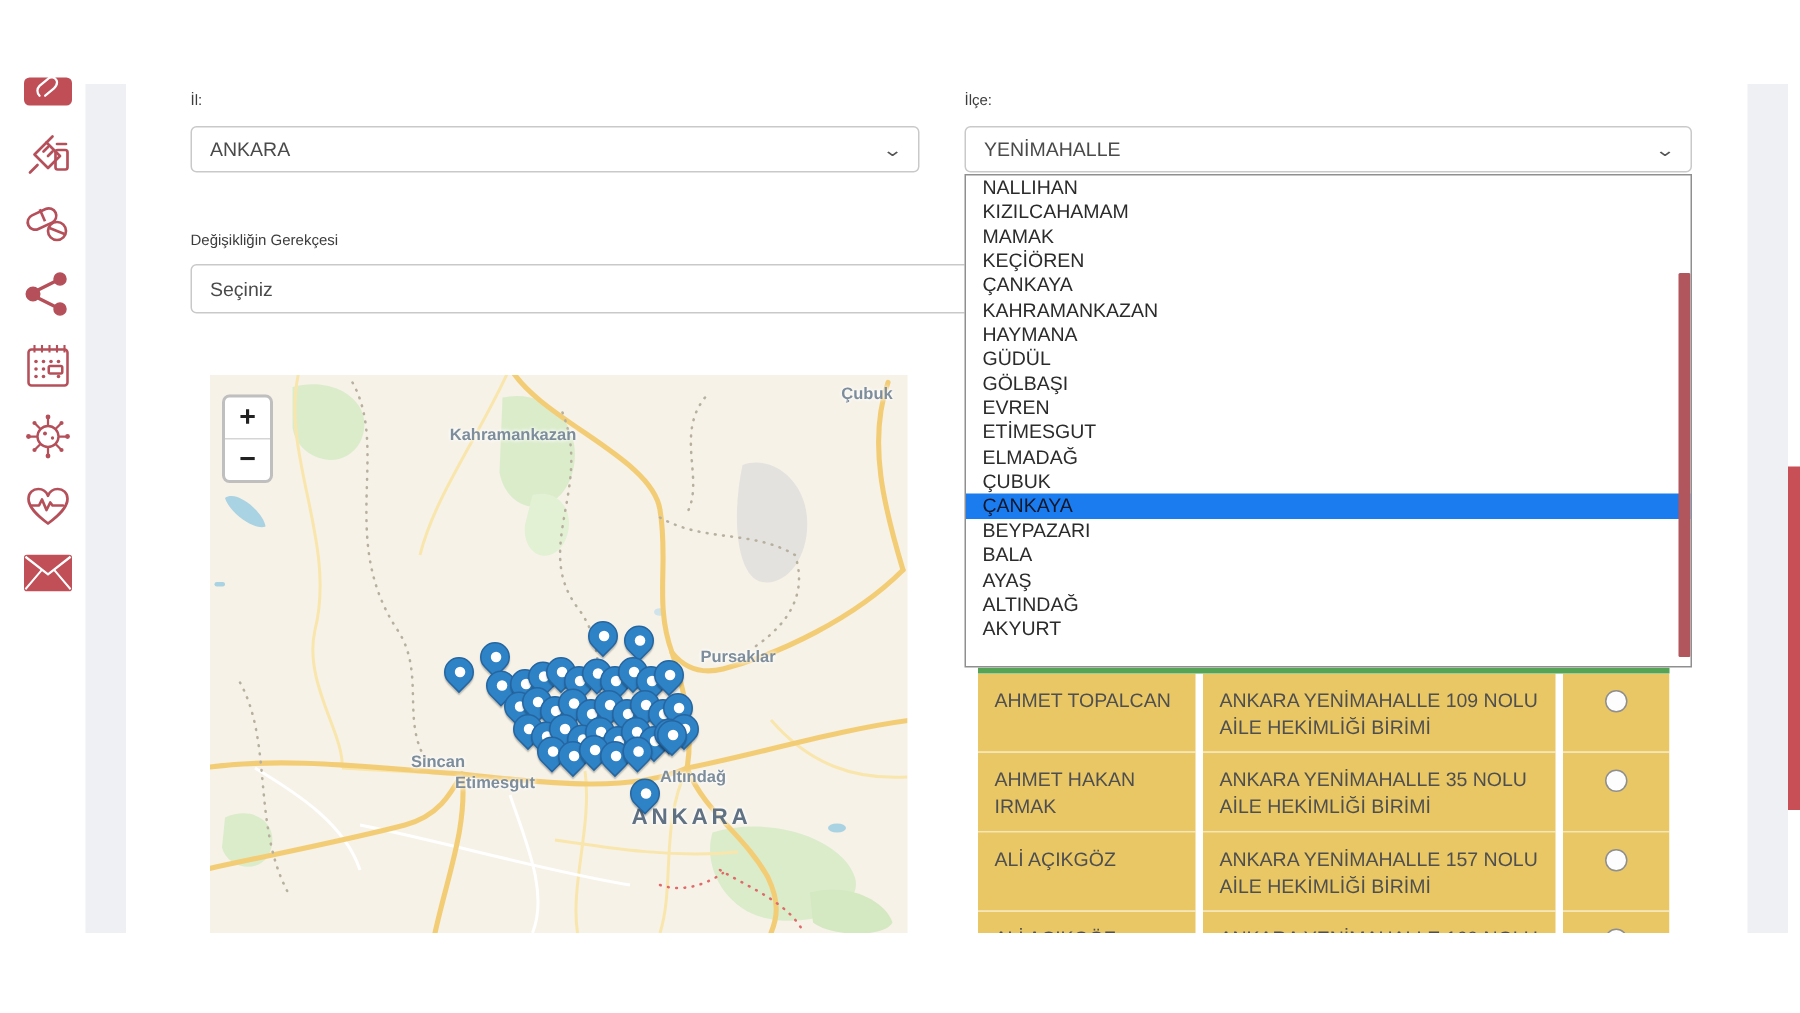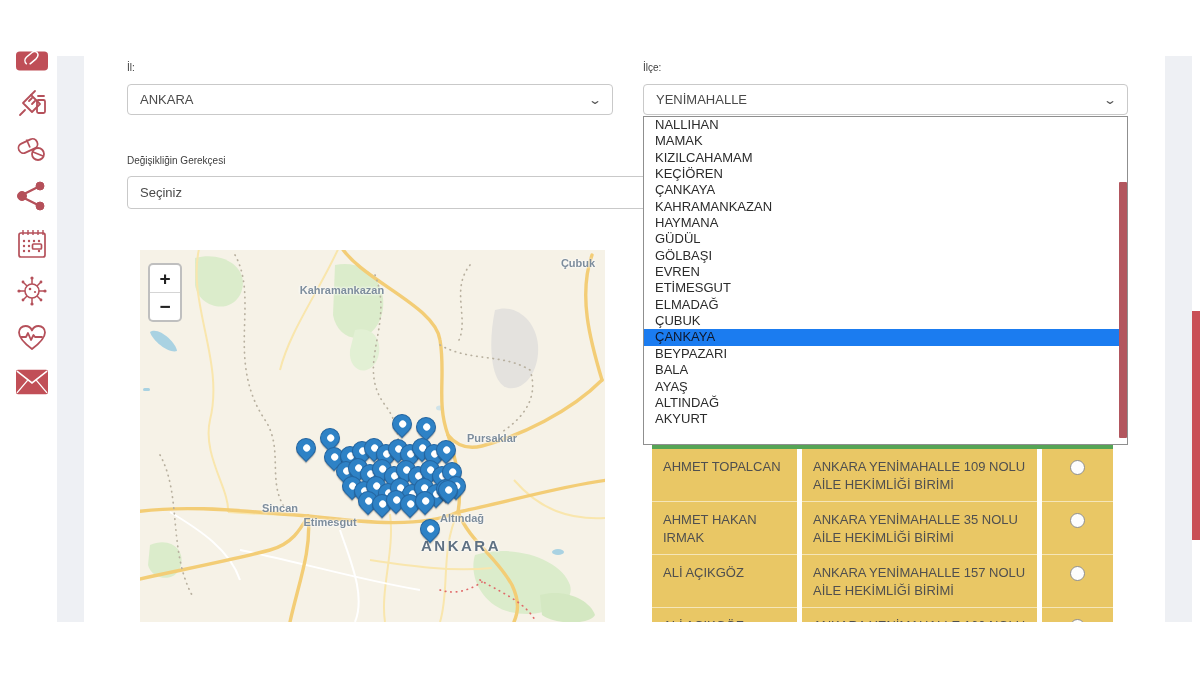--- a/index.html
+++ b/index.html
@@ -160,22 +160,22 @@
 
   <div class="fld-label" style="left:643px;top:62px;">İlçe:</div>
   <div class="sel" style="left:643px;top:84px;width:485px;height:31px;">
     <span>YENİMAHALLE</span>
     <span class="chev">⌄</span>
   </div>
 
   <div class="dd-panel">
     <div id="ilce-list">
         <div class="dd-item">NALLIHAN</div>
+        <div class="dd-item">KIZILCAHAMAM</div>
         <div class="dd-item">MAMAK</div>
-        <div class="dd-item">KIZILCAHAMAM</div>
         <div class="dd-item">KEÇİÖREN</div>
         <div class="dd-item">ÇANKAYA</div>
         <div class="dd-item">KAHRAMANKAZAN</div>
         <div class="dd-item">HAYMANA</div>
         <div class="dd-item">GÜDÜL</div>
         <div class="dd-item">GÖLBAŞI</div>
         <div class="dd-item">EVREN</div>
         <div class="dd-item">ETİMESGUT</div>
         <div class="dd-item">ELMADAĞ</div>
         <div class="dd-item">ÇUBUK</div>
@@ -283,21 +283,21 @@
 
     <div class="zoomctl">
       <div class="zbtn zin">+</div>
       <div class="zbtn">−</div>
     </div>
 
     <div id="map-labels">
         <span class="map-label" style="left: 202px; top: 40px;">Kahramankazan</span>
         <span class="map-label" style="left: 438px; top: 13px;">Çubuk</span>
         <span class="map-label" style="left: 352px; top: 188px;">Pursaklar</span>
-        <span class="map-label" style="left: 140px; top: 258px;">Sincan</span>
+        <span class="map-label" style="left: 152px; top: 258px;">Sincan</span>
         <span class="map-label" style="left: 190px; top: 272px;">Etimesgut</span>
         <span class="map-label" style="left: 322px; top: 268px;">Altındağ</span>
         <span class="map-label big" style="left: 321px; top: 295px;">ANKARA</span>
       </div>
     <div id="map-pins">
         <div class="pin" style="left: 252px; top: 164px;"></div>
         <div class="pin" style="left: 276px; top: 167px;"></div>
         <div class="pin" style="left: 156px; top: 188px;"></div>
         <div class="pin" style="left: 180px; top: 178px;"></div>
         <div class="pin" style="left: 184px; top: 197px;"></div>

